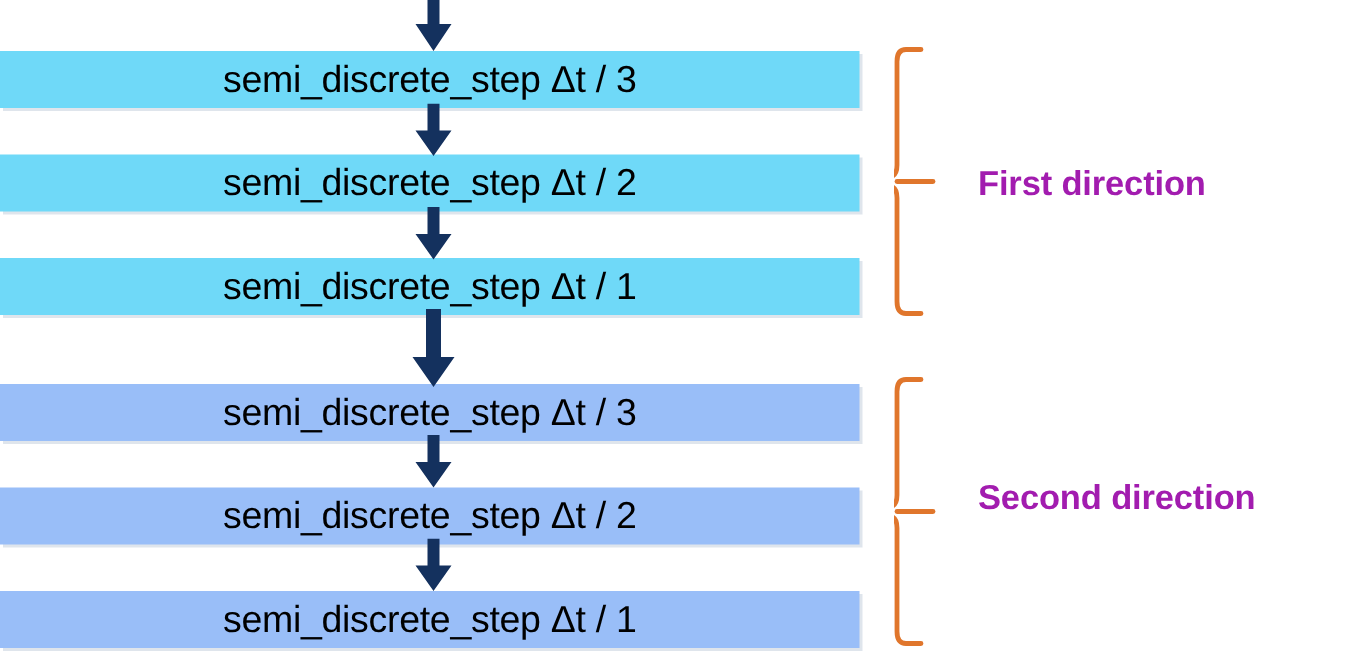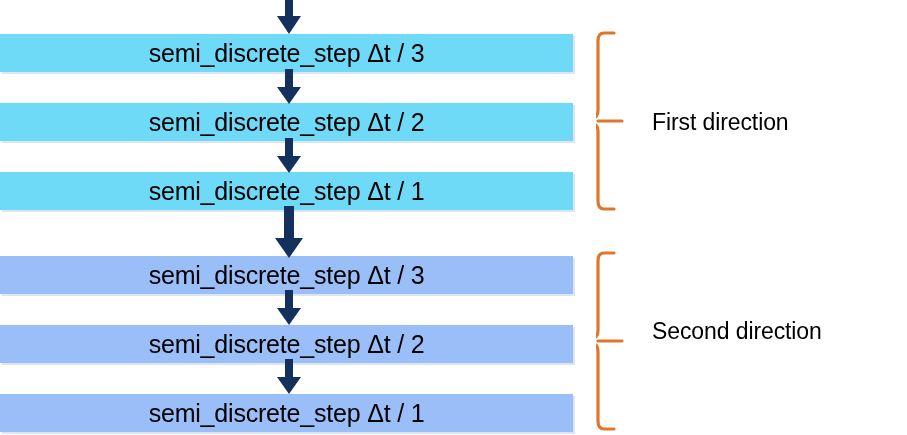--- a/index.html
+++ b/index.html
@@ -61,22 +61,22 @@
   
   .brace {
     position: absolute;
     z-index: 4;
   }
 
   
   .group-label {
     position: absolute;
     font-size: 23px;
-    font-weight: normal;
-    color: #000000;
+    font-weight: bold;
+    color: #a21caf;
     white-space: nowrap;
     z-index: 5;
     letter-spacing: -0.1px;
   }
 </style>
 </head>
 <body>
 
 <div id="diagram">
 

